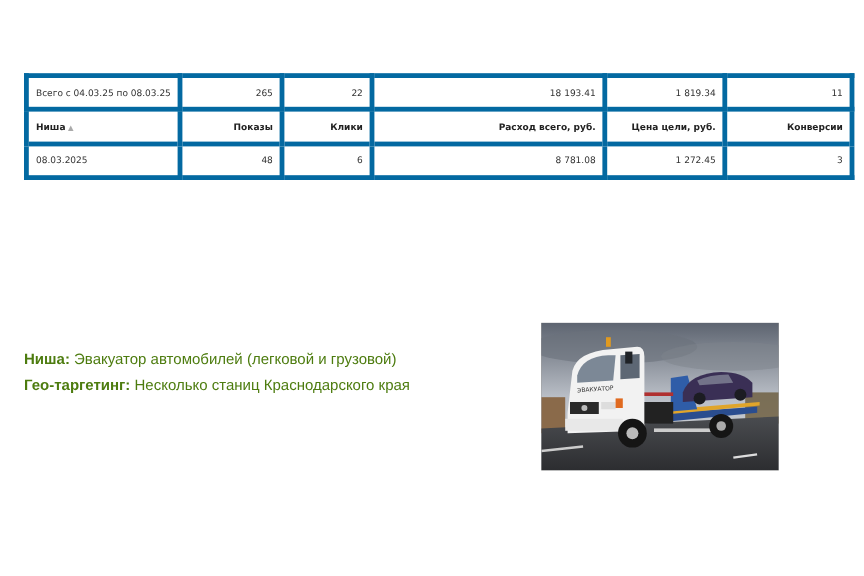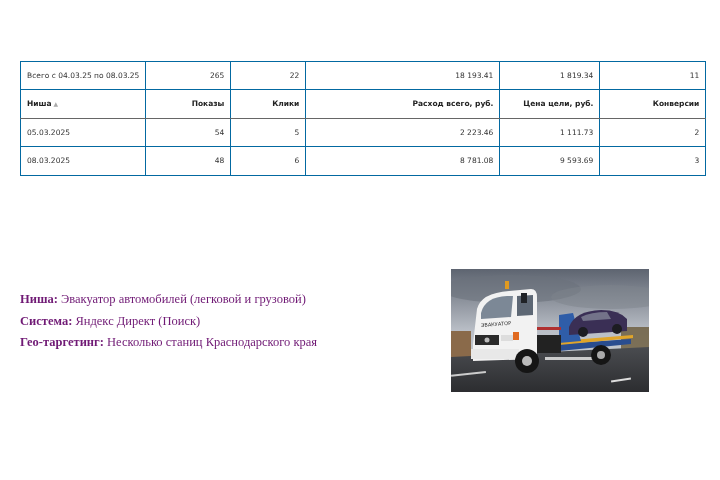--- a/index.html
+++ b/index.html
@@ -6,35 +6,35 @@
     html, body {
       width: 720px; height: 480px; background: #ffffff; overflow: hidden;
       font-family: "DejaVu Sans", sans-serif; color: #222;
     }
     .stats-table {
       position: absolute; left: 20px; top: 61px;
       border-collapse: collapse; table-layout: fixed;
       font-family: "DejaVu Sans", sans-serif; font-size: 7.5px; color: #333;
     }
     .stats-table td, .stats-table th {
-      border: 1px solid #0369a1; padding: 0 6px; white-space: nowrap;
+      border: 4px solid #0369a1; padding: 0 6px; white-space: nowrap;
       text-align: right; height: 28.5px; font-weight: normal;
     }
     .stats-table td:first-child, .stats-table th:first-child { text-align: left; }
     .stats-table tr.total-row td { height: 28px; }
     .stats-table tr.header-row th {
       font-weight: bold; color: #222; border-bottom: 1.5px solid #666;
     }
     .sort-arrow { color: #aaa; font-size: 6px; margin-left: 2px; }
     col.c1 { width: 118px; } col.c2 { width: 85px; } col.c3 { width: 75px; }
     col.c4 { width: 194px; } col.c5 { width: 100px; } col.c6 { width: 106px; }
 
     .info-block {
       position: absolute; left: 20px; top: 290px;
-      font-family: Liberation Serif, serif; font-size: 12.5px; color: #701a75;
+      font-family: Liberation Sans, sans-serif; font-size: 12.5px; color: #4d7c0f;
     }
     .info-line { height: 21.5px; line-height: 19px; white-space: nowrap; }
     .info-label { font-weight: bold; }
 
     .photo {
       position: absolute; left: 451px; top: 269px; width: 198px; height: 123px;
       overflow: hidden; background: #888;
     }
   </style>
 </head>
@@ -60,44 +60,33 @@
     </tr>
     <tr class="header-row">
       <th><span>Ниша</span><span class="sort-arrow">▲</span></th>
       <th>Показы</th>
       <th>Клики</th>
       <th>Расход всего, руб.</th>
       <th>Цена цели, руб.</th>
       <th>Конверсии</th>
     </tr>
     <tr>
-      <td>05.03.2025</td>
-      <td>54</td>
-      <td>5</td>
-      <td>2 223.46</td>
-      <td>1 111.73</td>
-      <td>2</td>
-    </tr>
-    <tr>
       <td>08.03.2025</td>
       <td>48</td>
       <td>6</td>
       <td>8 781.08</td>
-      <td>9 593.69</td>
+      <td>1 272.45</td>
       <td>3</td>
     </tr>
   </tbody>
 </table>
 
 <div class="info-block">
   <div class="info-line">
     <span class="info-label">Ниша:</span><span> Эвакуатор автомобилей (легковой и грузовой)</span>
-  </div>
-  <div class="info-line">
-    <span class="info-label">Система:</span><span> Яндекс Директ (Поиск)</span>
   </div>
   <div class="info-line">
     <span class="info-label">Гео-таргетинг:</span><span> Несколько станиц Краснодарского края</span>
   </div>
 </div>
 
 <div class="photo">
   <svg width="198" height="123" viewBox="0 0 198 123" xmlns="http://www.w3.org/2000/svg">
     <defs>
       <linearGradient id="sky" x1="0" y1="0" x2="0" y2="1">

